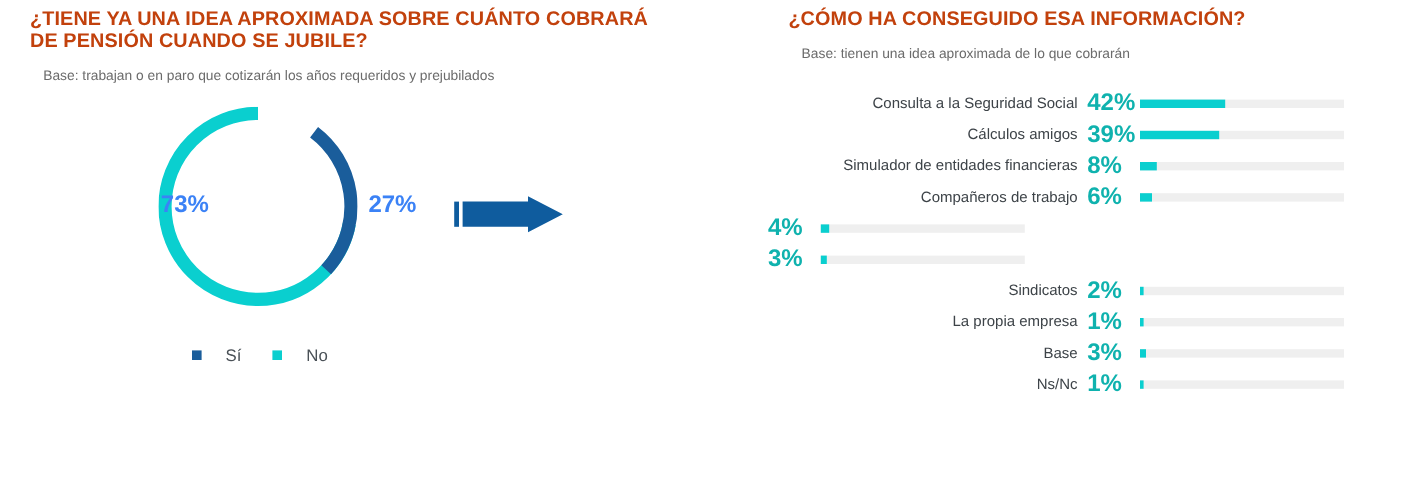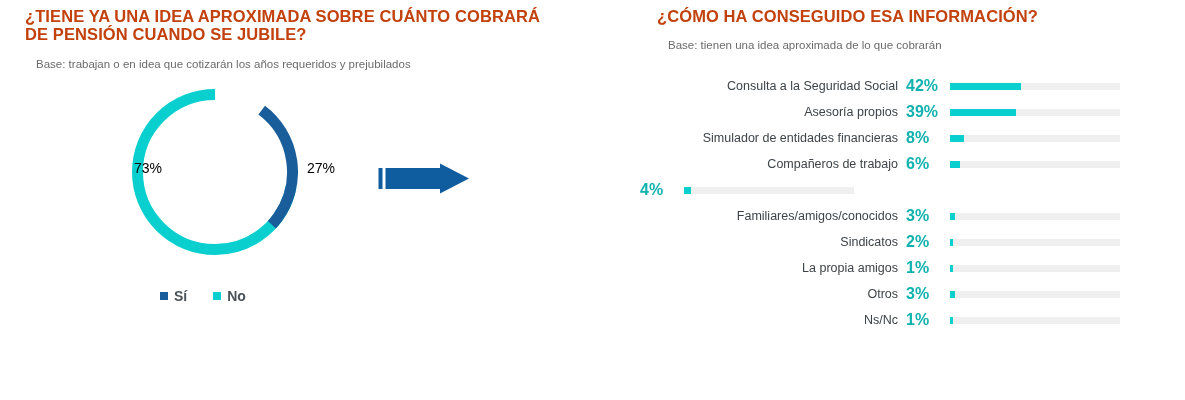--- a/index.html
+++ b/index.html
@@ -53,41 +53,40 @@
   
   #donut-wrap {
     position: absolute;
     left: 132px; top: 89px;
     width: 166px; height: 166px;
   }
   #donut-svg { display: block; width: 166px; height: 166px; }
 
   .donut-value {
     position: absolute;
-    font-weight: normal;
-    font-size: 14px;
-    color: #000000;
+    font-weight: bold;
+    font-size: 20px;
+    color: #3b82f6;
     white-space: nowrap;
   }
   #donut-value-no { left: 134px; top: 160px; }
   #donut-value-si { left: 307px; top: 160px; }
 
   
   #donut-legend {
     position: absolute;
     left: 160px; top: 288px;
     display: flex;
     align-items: center;
     gap: 26px;
   }
   .legend-item {
     display: flex;
     align-items: center;
-    gap: 6px;
-    font-weight: bold;
+    gap: 20px;
   }
   .legend-swatch {
     width: 8px; height: 8px;
     display: inline-block;
     flex: 0 0 auto;
   }
   .legend-label {
     font-size: 14px;
     color: #4A5157;
     line-height: 16px;
@@ -119,21 +118,21 @@
     line-height: 15px;
     color: #3D4348;
     padding-right: 8px;
     box-sizing: border-box;
     white-space: nowrap;
     overflow: hidden;
   }
   .bar-value {
     width: 44px;
     text-align: left;
-    font-size: 16px;
+    font-size: 20px;
     font-weight: bold;
     color: #0FB2AE;
     line-height: 16px;
     white-space: nowrap;
   }
   .bar-track {
     position: relative;
     width: 170px;
     height: 7px;
     background: #EFEFEF;
@@ -146,21 +145,21 @@
     background: #0ACFCF;
   }
 </style>
 </head>
 <body>
 
 <div id="left-panel">
 
   <h1 id="left-title" class="panel-title">¿TIENE YA UNA IDEA APROXIMADA SOBRE CUÁNTO COBRARÁ
 DE PENSIÓN CUANDO SE JUBILE?</h1>
-  <p id="left-base" class="panel-base">Base: trabajan o en idea que cotizarán los años requeridos y prejubilados</p>
+  <p id="left-base" class="panel-base">Base: trabajan o en paro que cotizarán los años requeridos y prejubilados</p>
 
   <div id="donut-wrap">
     <svg id="donut-svg" viewBox="0 0 166 166">
 
       <circle cx="83" cy="83" r="77.5" fill="none" stroke="#0ACFCF" stroke-width="11" stroke-dasharray="355.3 486.9" stroke-dashoffset="-136.3" transform="rotate(-90 83 83)"></circle>
 
       <circle cx="83" cy="83" r="77.5" fill="none" stroke="#1A5D9B" stroke-width="11" stroke-dasharray="129.4 486.9" stroke-dashoffset="-1.5" transform="rotate(-54 83 83)"></circle>
     </svg>
   </div>
 
@@ -194,21 +193,21 @@
 
     <div class="bar-row">
       <div class="bar-label">Consulta a la Seguridad Social</div>
       <div class="bar-value">42%</div>
       <div class="bar-track">
         <div class="bar-fill" style="width: 71.4px;"></div>
       </div>
     </div>
 
     <div class="bar-row">
-      <div class="bar-label">Asesoría propios</div>
+      <div class="bar-label">Cálculos amigos</div>
       <div class="bar-value">39%</div>
       <div class="bar-track">
         <div class="bar-fill" style="width: 66.3px;"></div>
       </div>
     </div>
 
     <div class="bar-row">
       <div class="bar-label">Simulador de entidades financieras</div>
       <div class="bar-value">8%</div>
       <div class="bar-track">
@@ -225,45 +224,44 @@
     </div>
 
     <div class="bar-row">
       <div class="bar-value">4%</div>
       <div class="bar-track">
         <div class="bar-fill" style="width: 6.8px;"></div>
       </div>
     </div>
 
     <div class="bar-row">
-      <div class="bar-label">Familiares/amigos/conocidos</div>
       <div class="bar-value">3%</div>
       <div class="bar-track">
         <div class="bar-fill" style="width: 5.1px;"></div>
       </div>
     </div>
 
     <div class="bar-row">
       <div class="bar-label">Sindicatos</div>
       <div class="bar-value">2%</div>
       <div class="bar-track">
         <div class="bar-fill" style="width: 3.4px;"></div>
       </div>
     </div>
 
     <div class="bar-row">
-      <div class="bar-label">La propia amigos</div>
+      <div class="bar-label">La propia empresa</div>
       <div class="bar-value">1%</div>
       <div class="bar-track">
         <div class="bar-fill" style="width: 3px;"></div>
       </div>
     </div>
 
     <div class="bar-row">
-      <div class="bar-label">Otros</div>
+      <div class="bar-label">Base</div>
       <div class="bar-value">3%</div>
       <div class="bar-track">
         <div class="bar-fill" style="width: 5.1px;"></div>
       </div>
     </div>
 
     <div class="bar-row">
       <div class="bar-label">Ns/Nc</div>
       <div class="bar-value">1%</div>
       <div class="bar-track">

